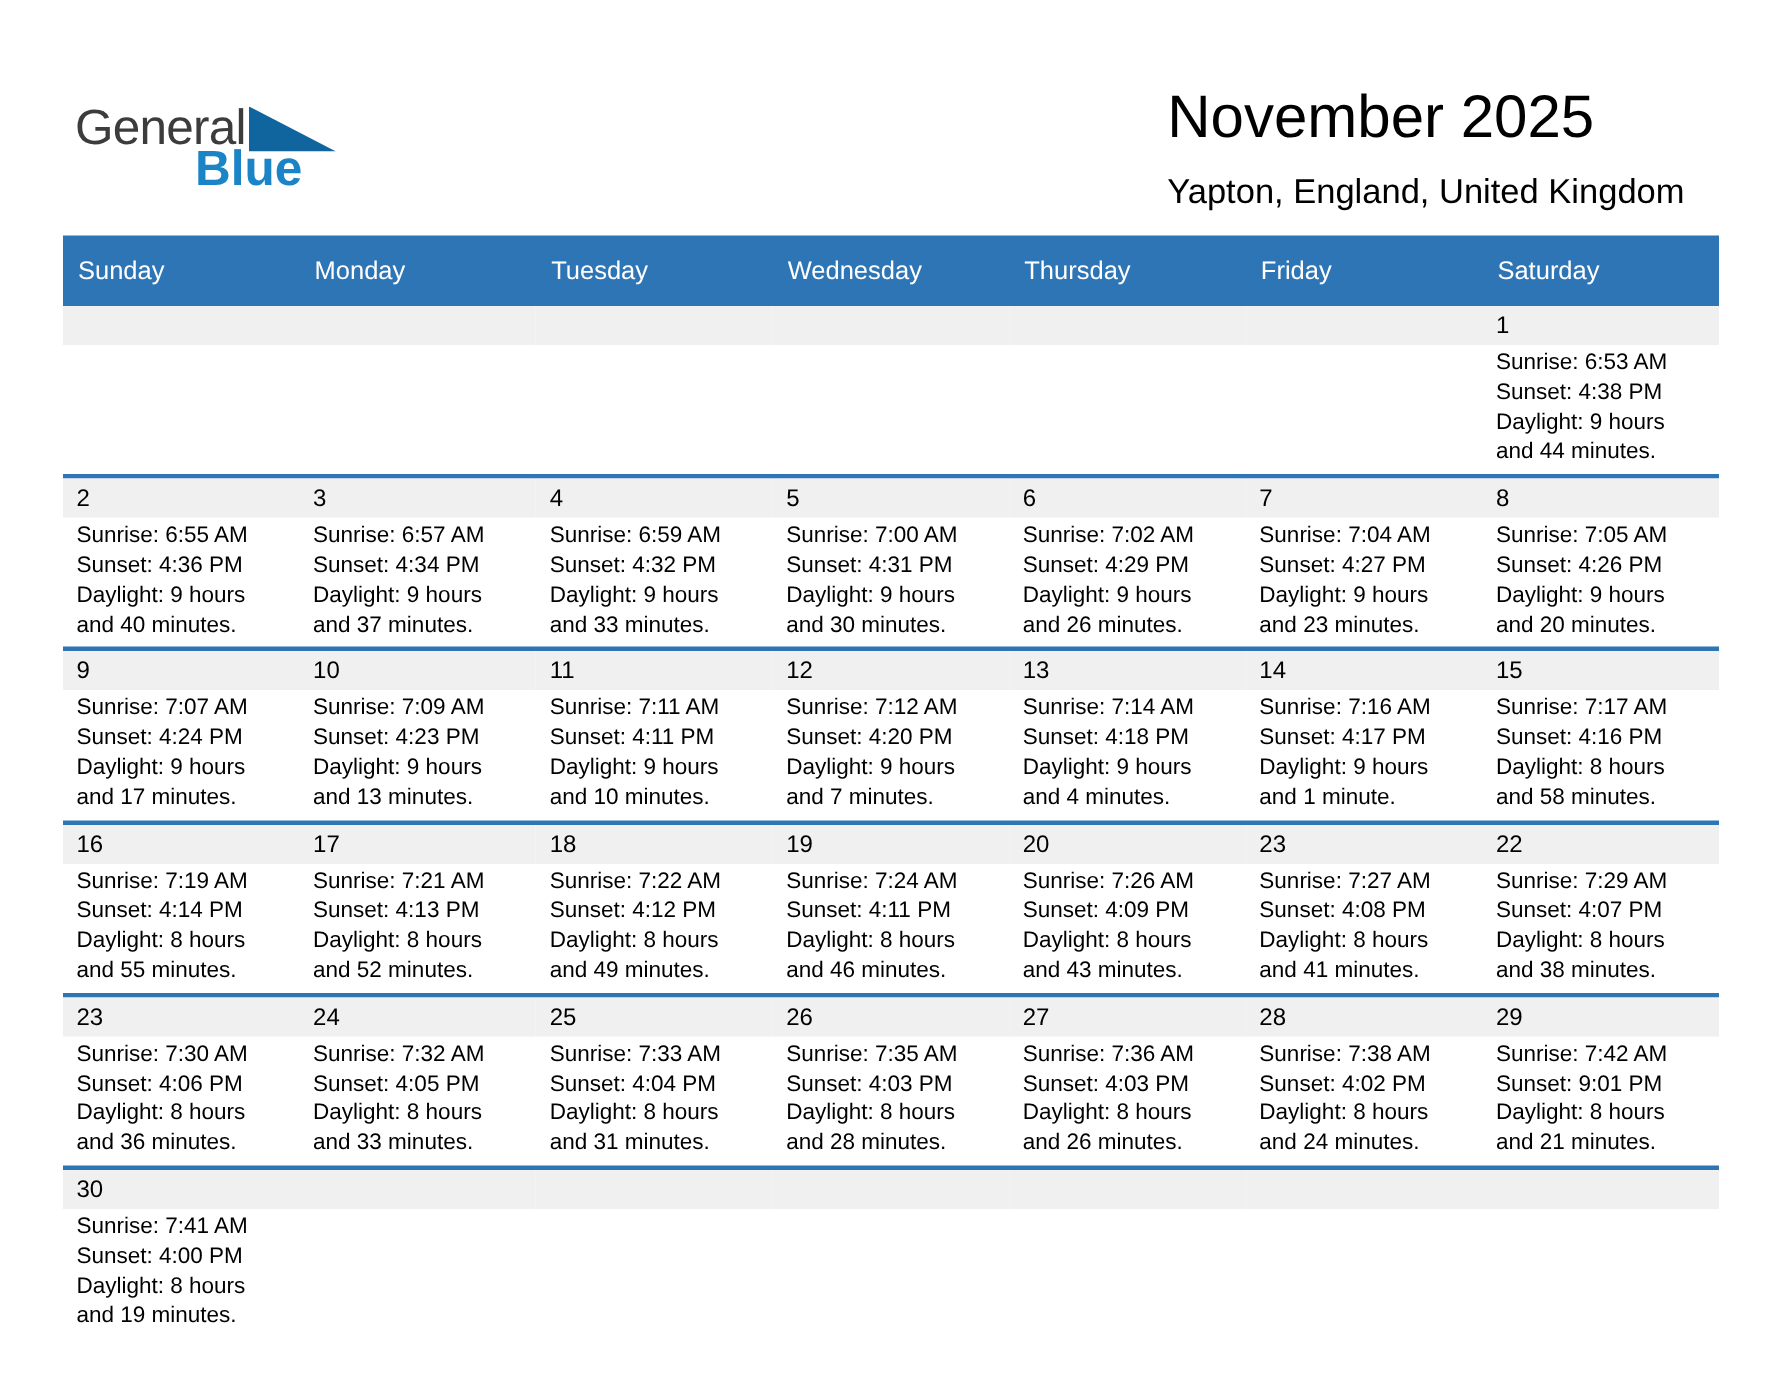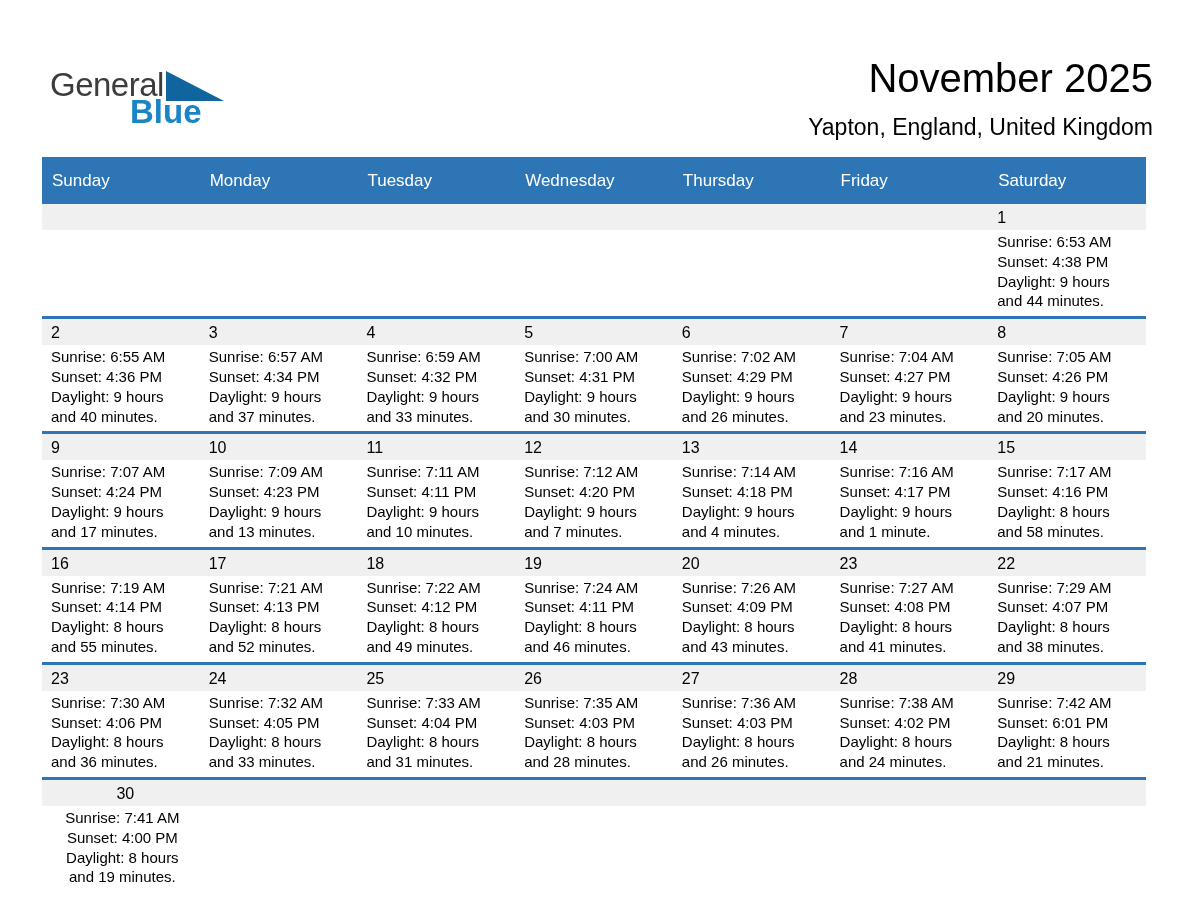--- a/index.html
+++ b/index.html
@@ -28,21 +28,21 @@
   .logo-triangle { margin-left: 2px; margin-top: 3px; display: block; }
   .logo-blue {
     font-size: 33px;
     color: var(--logo-blue, #1b84c7);
     font-weight: 700;
     margin-left: 80px;
     margin-top: -6px;
     display: block;
   }
 
-  .titles { position: absolute; right: 35px; top: 56px; text-align: right; }
+  .titles { position: absolute; right: 65px; top: 56px; }
   .main-title { font-size: 40px; font-weight: 400; margin: 0; letter-spacing: 0; }
   .sub-title  { font-size: 23px; font-weight: 400; margin: 13px 0 0 0; }
 
   
   .calendar { margin: 0 42px; }
 
   .weekday-row {
     display: grid;
     grid-template-columns: repeat(7, 1fr);
     background: var(--header-blue, #2e75b6);
@@ -56,21 +56,21 @@
     white-space: nowrap;
     overflow: hidden;
   }
 
   .week-row {
     display: grid;
     grid-template-columns: repeat(7, 1fr);
     border-bottom: 3px solid var(--row-line-blue, #2e75b6);
     min-height: 106px;
   }
-  .week-row.last { border-bottom: none; text-align: center; }
+  .week-row.last { border-bottom: none; }
 
   .day { min-width: 0; }
   .date-band {
     background: var(--date-band-gray, #f0f0f0);
     font-size: 16px;
     padding: 4px 0 3px 9px;
     min-height: 26px;
     line-height: 19px;
   }
   .cell-lines {
@@ -391,21 +391,21 @@
               <div>Sunrise: 7:38 AM</div>
               <div>Sunset: 4:02 PM</div>
               <div>Daylight: 8 hours</div>
               <div>and 24 minutes.</div>
             </div>
           </div>
           <div class="day">
             <div class="date-band">29</div>
             <div class="cell-lines">
               <div>Sunrise: 7:42 AM</div>
-              <div>Sunset: 6:01 PM</div>
+              <div>Sunset: 9:01 PM</div>
               <div>Daylight: 8 hours</div>
               <div>and 21 minutes.</div>
             </div>
           </div>
         </div>
         <div class="week-row last">
           <div class="day">
             <div class="date-band">30</div>
             <div class="cell-lines">
               <div>Sunrise: 7:41 AM</div>

